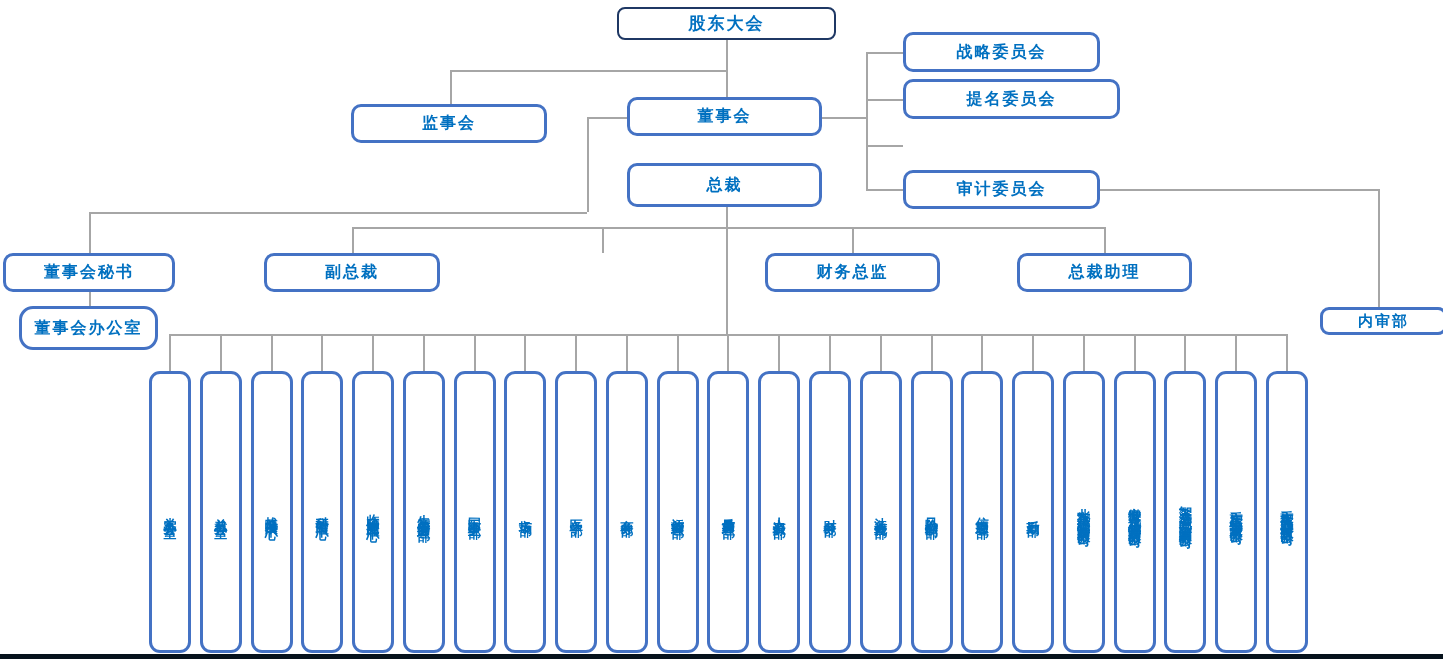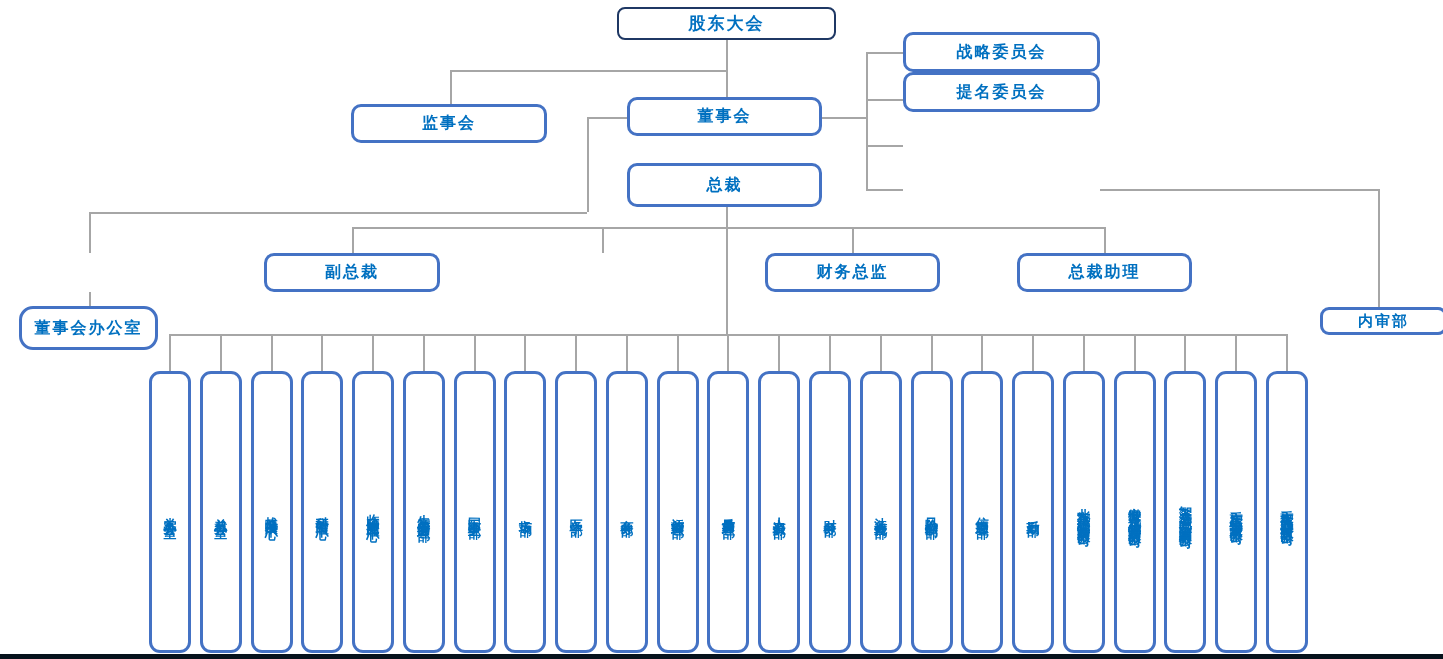--- a/index.html
+++ b/index.html
@@ -124,22 +124,28 @@
     </div>
     <div class="node" style="left: 627px; top: 97px; width: 195px; height: 39px;">
       <span>董事会</span>
     </div>
     <div class="node" style="left: 627px; top: 163px; width: 195px; height: 44px;">
       <span>总裁</span>
     </div>
     <div class="node" style="left: 903px; top: 32px; width: 197px; height: 40px;">
       <span>战略委员会</span>
     </div>
-    <div class="node" style="left: 903px; top: 72px; width: 197px; height: 40px;">
+    <div class="node" style="left: 903px; top: 79px; width: 217px; height: 40px;">
       <span>提名委员会</span>
+    </div>
+    <div class="node" style="left: 903px; top: 170px; width: 197px; height: 39px;">
+      <span>审计委员会</span>
+    </div>
+    <div class="node" style="left: 3px; top: 253px; width: 172px; height: 39px;">
+      <span>董事会秘书</span>
     </div>
     <div class="node" style="left: 264px; top: 253px; width: 176px; height: 39px; text-align: right;">
       <span>副总裁</span>
     </div>
     <div class="node" style="left: 765px; top: 253px; width: 175px; height: 39px;">
       <span>财务总监</span>
     </div>
     <div class="node office" style="left: 19px; top: 306px; width: 139px; height: 44px;">
       <span>董事会办公室</span>
     </div>

